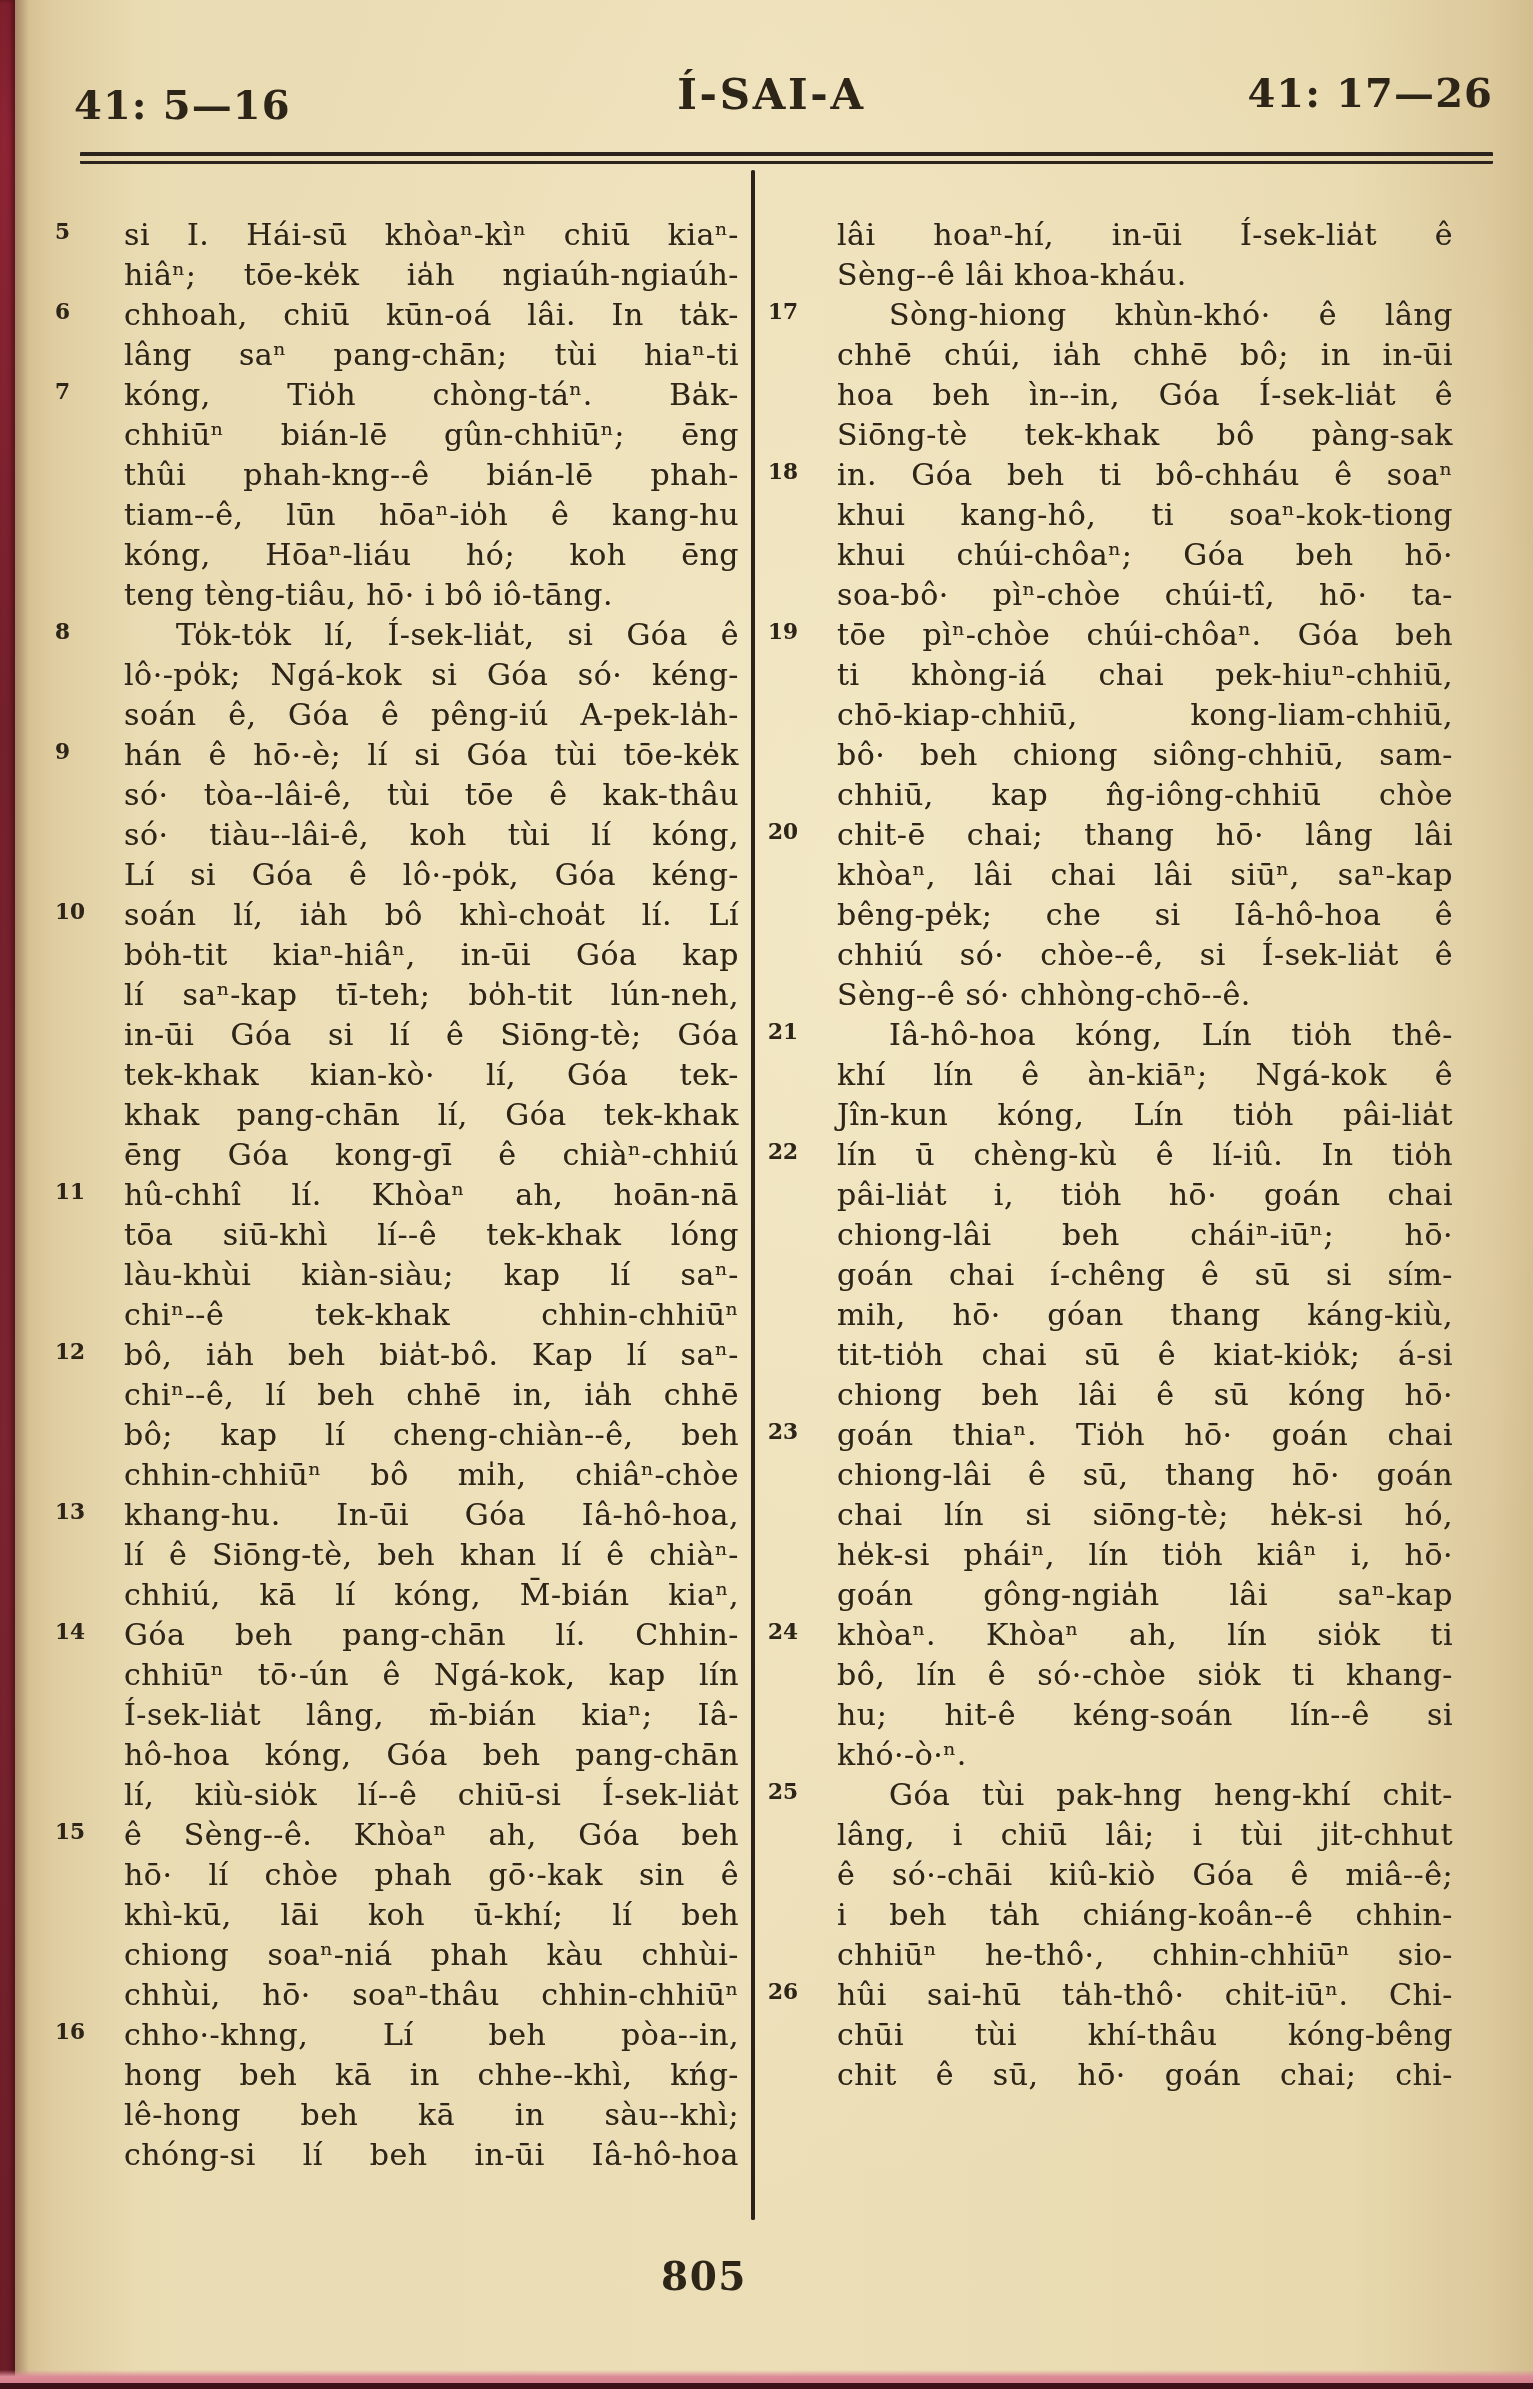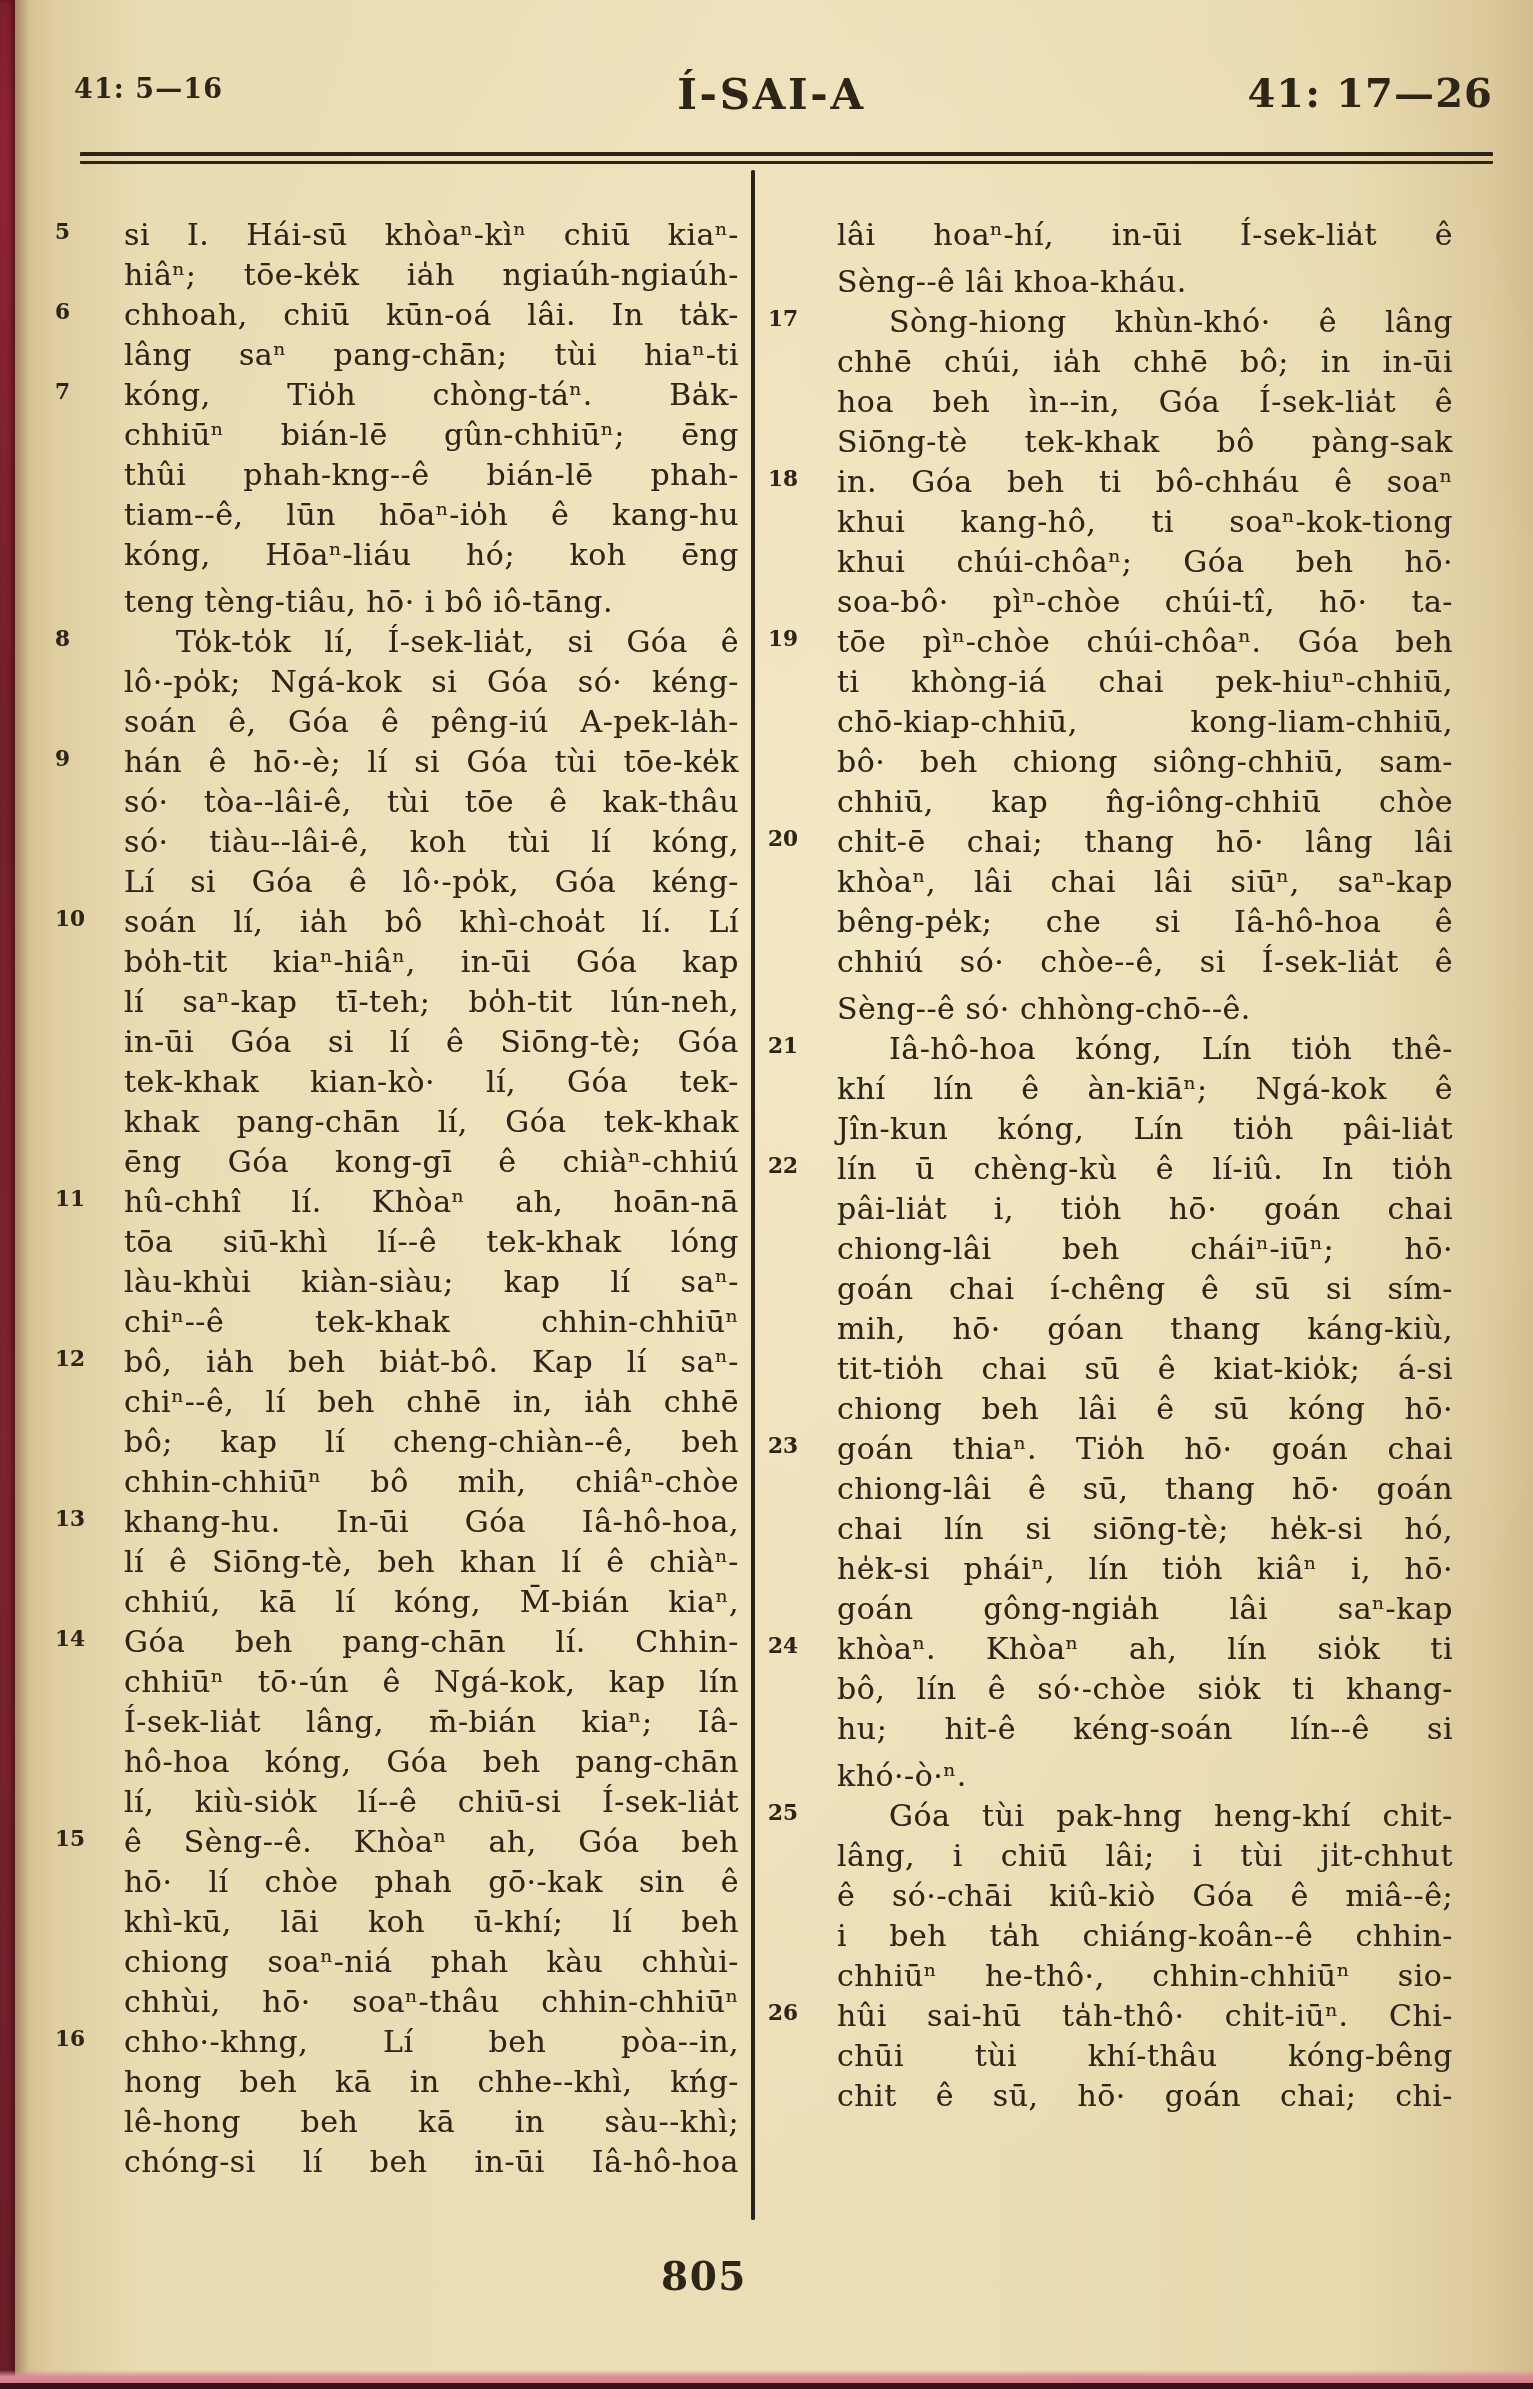--- a/index.html
+++ b/index.html
@@ -24,38 +24,38 @@
   .edge-left{position:absolute;left:0;top:0;width:15px;height:100%;
     background:linear-gradient(180deg,#7e1f2c 0%,#8e2434 6%,#74202b 30%,#7c2430 60%,#6b1d27 100%);
     box-shadow:inset -3.2px 0 4.3px rgba(60,10,16,.6);}
   .edge-left::after{content:"";position:absolute;left:15px;top:0;width:14px;height:100%;
     background:linear-gradient(90deg,rgba(94,42,34,.35),rgba(94,42,34,0));}
   .edge-bottom{position:absolute;left:0;bottom:0;width:100%;height:19.4px;
     background:linear-gradient(180deg,rgba(221,139,151,0) 0%,#dd8b97 35%,#d37f8e 70%,#b85a6c 100%);}
   .edge-bottom-line{position:absolute;left:0;bottom:0;width:100%;height:6px;background:#3c1018;}
 
   .runhead{position:absolute;top:69px;left:0;width:100%;height:59px;font-weight:bold;}
-  .runhead .ref-left{position:absolute;left:74px;top:4px;font-size:27px;letter-spacing:1.1px;}
+  .runhead .ref-left{position:absolute;left:74px;top:12px;font-size:40px;letter-spacing:1.1px;}
   .runhead .ref-right{position:absolute;right:41px;top:0;font-size:40px;letter-spacing:1.1px;}
   .runhead .chap{font-weight:bold;}
   .runhead .rng{font-weight:bold;}
   .runhead .title-center{position:absolute;left:556px;width:431px;top:1.1px;text-align:center;
     font-size:42px;font-weight:bold;letter-spacing:2.7px;}
 
   .double-rule{position:absolute;left:80px;right:41px;top:152px;height:4.9px;
     border-top:4.3px solid #2c241c;border-bottom:3.8px solid #2c241c;border-radius:1.1px;}
 
   .col-divider{position:absolute;left:751px;top:170px;width:3.8px;height:2050px;background:#2b2319;
     border-radius:1.6px;}
 
   .col{position:absolute;top:215px;font-size:30px;line-height:40px;}
   .col .line{position:relative;height:40px;white-space:nowrap;
     text-align:justify;text-align-last:justify;letter-spacing:0.5px;
     text-shadow:0 0 0.5px rgba(46,37,25,.35);}
-  .col .line.short{text-align-last:left;margin-top:7px;}
+  .col .line.short{text-align-last:left;}
   .col .line.indent{padding-left:52px;}
   .col .vnum{position:absolute;left:-69px;top:-3.2px;width:47px;height:40px;
     text-align:right;font-size:21.6px;font-weight:bold;line-height:40px;letter-spacing:0;}
   #col-left{left:124px;width:615px;}
   #col-right{left:837px;width:616px;}
 
   .page-number{position:absolute;left:704px;top:2253px;transform:translateX(-50%);
     font-size:39px;font-weight:bold;letter-spacing:1.6px;}
 </style>
 </head>

